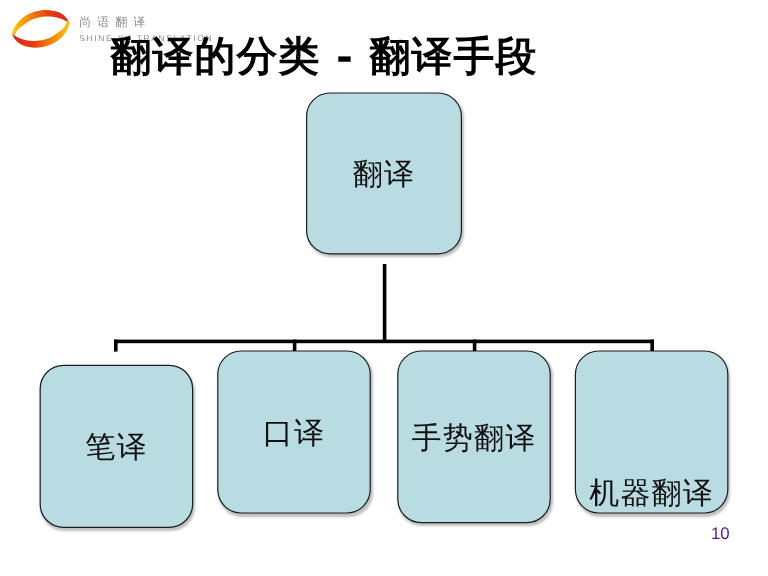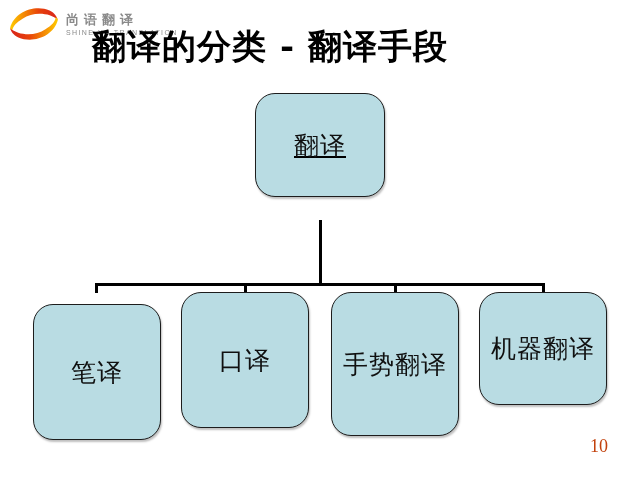--- a/index.html
+++ b/index.html
@@ -30,22 +30,22 @@
     flex: 0 0 auto;
   }
   .logo-text {
     margin-left: 6px;
     display: flex;
     flex-direction: column;
     justify-content: center;
   }
   .logo-cn {
     font-family: "DejaVu Serif", "Liberation Serif", serif;
-    font-size: 13px;
-    font-weight: bold;
+    font-size: 10px;
+    font-weight: normal;
     color: var(--brand-gray);
     letter-spacing: 5px;
     line-height: 17px;
     white-space: nowrap;
   }
   .logo-en {
     font-family: "Liberation Sans", sans-serif;
     font-size: 7px;
     color: var(--brand-gray);
     letter-spacing: 1.4px;
@@ -79,47 +79,47 @@
     align-items: center;
     justify-content: center;
     box-shadow: 1px 2px 2px rgba(0,0,0,0.25);
   }
   .node span {
     font-size: 25px;
     color: #101010;
     letter-spacing: 1px;
     white-space: nowrap;
   }
-  .node-root  { left: 255px; top:  93px; width: 130px; height: 104px; text-decoration: underline; }
+  .node-root  { left: 255px; top:  77px; width: 130px; height: 135px; }
   .node-c0    { left:  33px; top: 292px; width: 128px; height: 136px; margin-top: 12px; }
   .node-c1    { left: 181px; top: 292px; width: 128px; height: 136px; }
   .node-c2    { left: 331px; top: 292px; width: 128px; height: 144px; }
-  .node-c3    { left: 479px; top: 292px; width: 128px; height: 113px; }
+  .node-c3    { left: 479px; top: 292px; width: 128px; height: 136px; align-items: flex-end; }
 
   
   .line {
     position: absolute;
     background: var(--connector);
   }
   .line-root-v { left: 319px; top: 220px; width: 2.5px; height: 65px; }
   .line-h      { left:  95px; top: 283px; width: 450px; height: 2.5px; }
   .stub        { width: 2.5px; height: 10px; top: 283px; }
   .stub-0 { left:  95px; }
   .stub-1 { left: 244px; }
   .stub-2 { left: 394px; }
   .stub-3 { left: 542px; }
 
   
   .page-number {
     position: absolute;
     right: 32px;
     top: 436px;
-    font-family: Liberation Serif, serif;
-    font-size: 18px;
-    color: #c2410c;
+    font-family: Liberation Sans, sans-serif;
+    font-size: 14px;
+    color: #4c1d95;
   }
 </style>
 </head>
 <body>
 
 <div class="slide">
 
   <div class="logo">
     <svg class="logo-swirl" viewBox="0 0 50 38" xmlns="http://www.w3.org/2000/svg">
       <defs>

